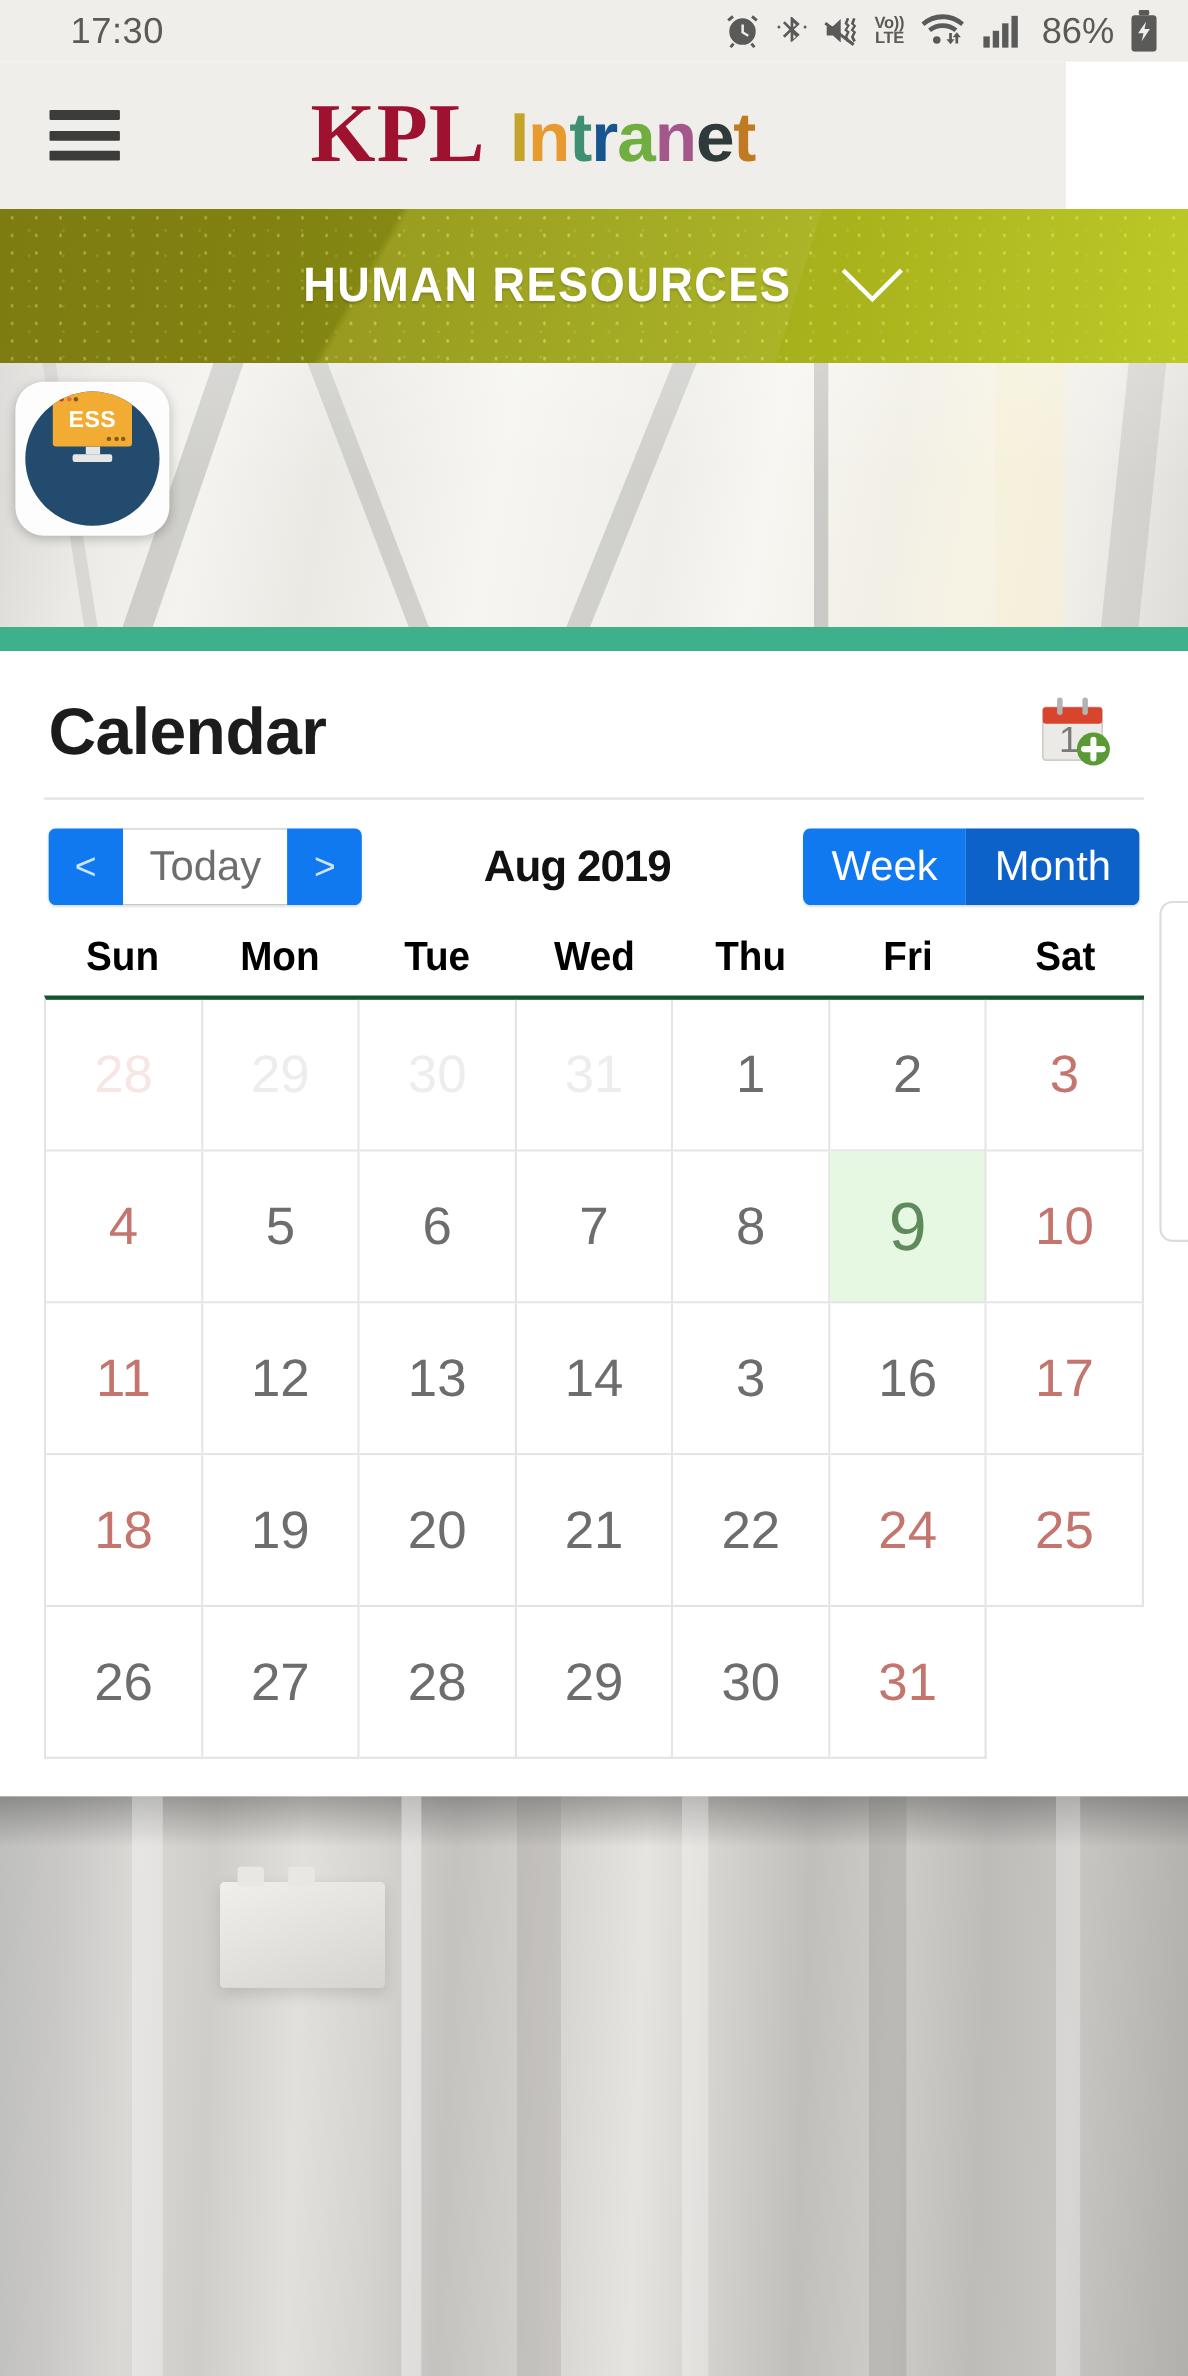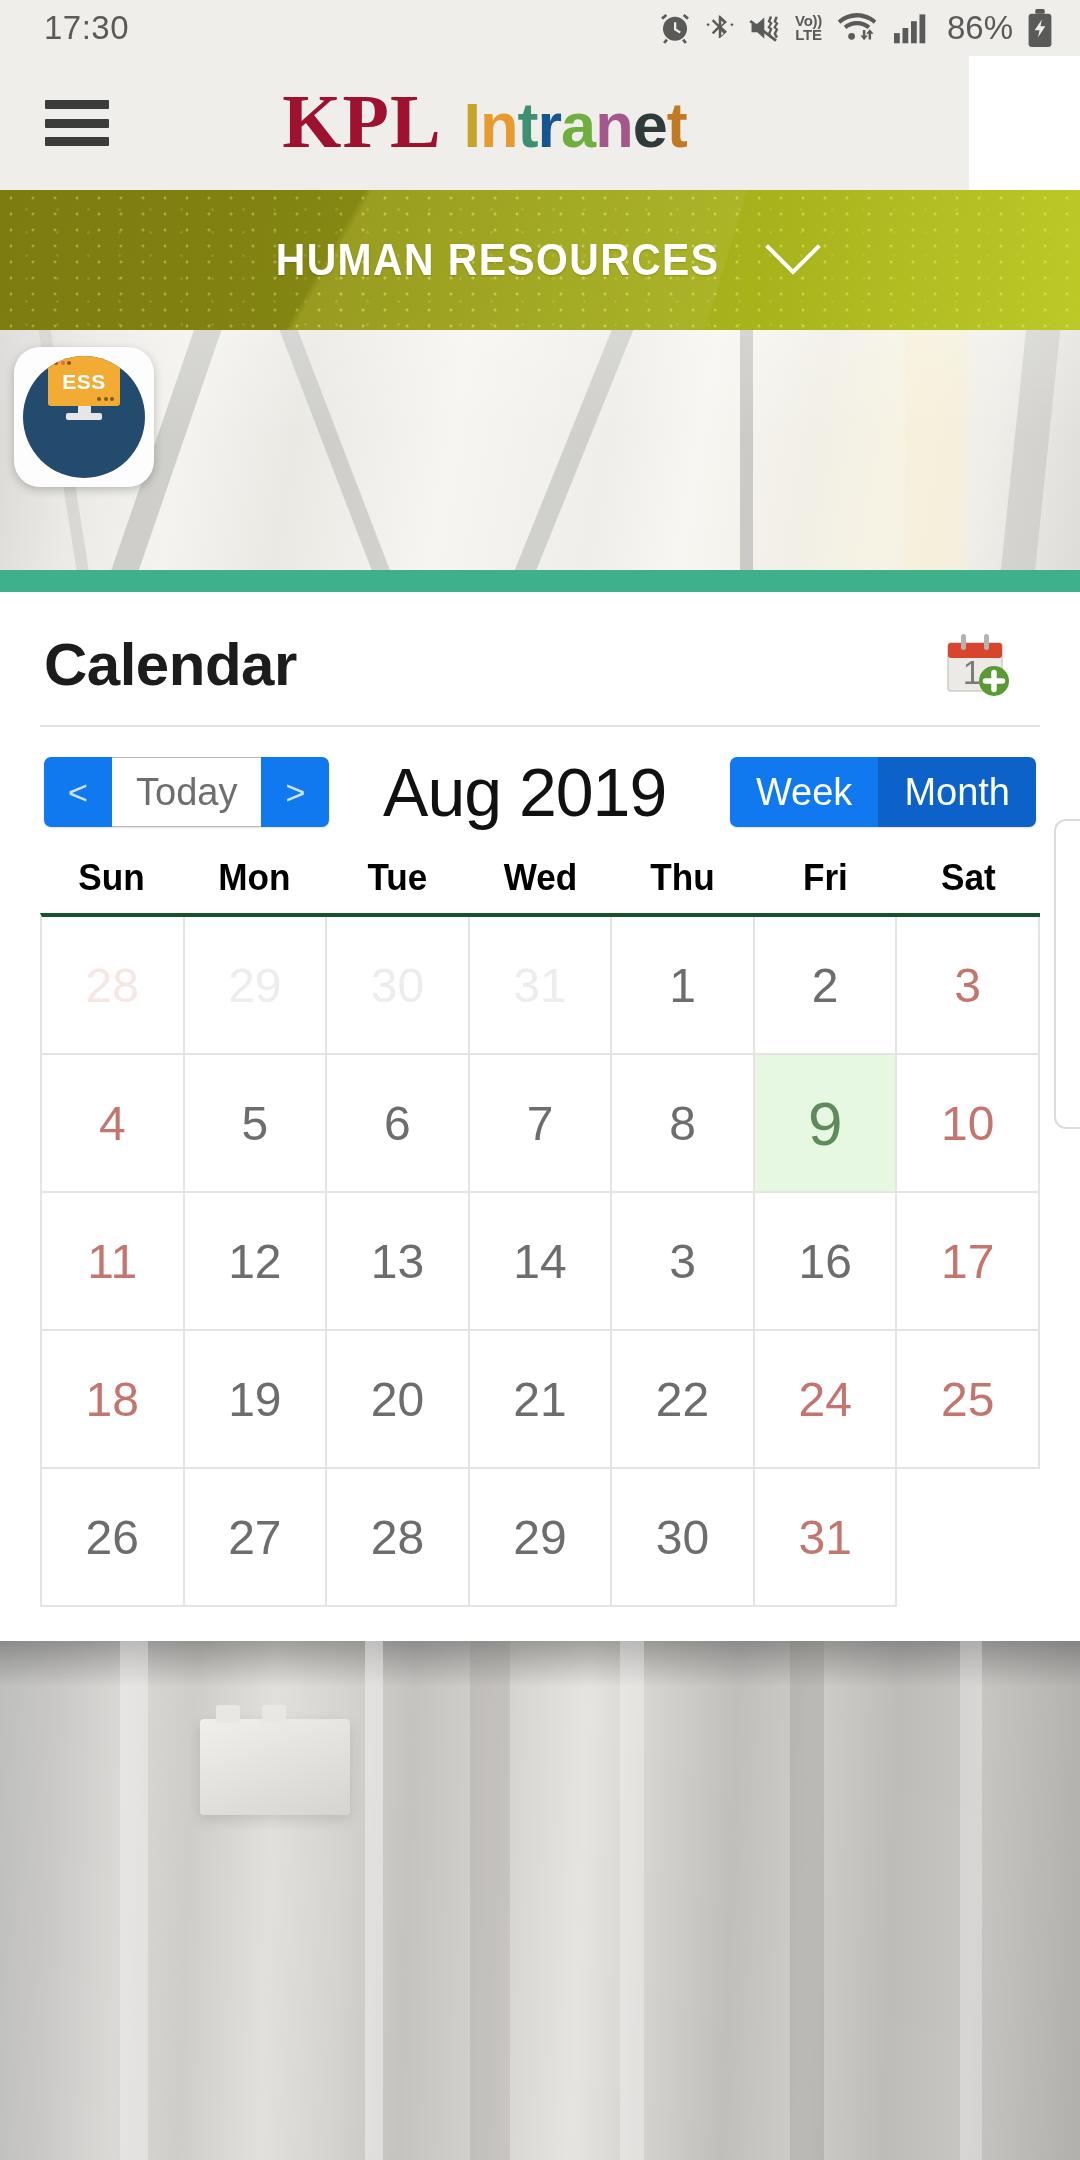--- a/index.html
+++ b/index.html
@@ -9,21 +9,21 @@
     background:#ffffff;
     overflow:hidden;
     position:relative;
   }
 
   
   .status-bar{
     height:56px; width:1080px;
     background:#efeeea;
     display:flex; align-items:center;
-    padding:0 26px 0 44px;
+    padding:0 26px 0 64px;
     position:relative;
   }
   .status-time{
     font-size:33px; color:#5a5a58; letter-spacing:.5px;
     font-family:"Liberation Sans", sans-serif;
   }
   .status-icons{
     margin-left:auto; display:flex; align-items:center; gap:13px;
   }
   .sicon{ display:block; }
@@ -177,21 +177,21 @@
   .btn-blue{
     background:#1179f0; color:#cfe3fb; font-size:34px;
     width:68px; height:70px; display:flex; align-items:center; justify-content:center;
   }
   .btn-today{
     background:#ffffff; color:#6e6e6e; font-size:38px;
     padding:0 24px; height:70px; display:flex; align-items:center; justify-content:center;
     border-top:1px solid #b9b9b9; border-bottom:1px solid #b9b9b9;
   }
   .cal-month-label{
-    flex:1; text-align:center; font-size:68px; font-weight:normal; color:#111111;
+    flex:1; text-align:center; font-size:40px; font-weight:bold; color:#111111;
     letter-spacing:-1px; margin-left:-10px;
   }
   .view-group{ display:flex; border-radius:7px; overflow:hidden; box-shadow:0 1px 2px rgba(0,0,0,.12); }
   .view-btn{
     height:70px; padding:0 26px; display:flex; align-items:center; justify-content:center;
     font-size:38px; color:#ffffff; cursor:pointer; border:none;
     font-family:"Liberation Sans", sans-serif;
   }
   .view-btn.active{ background:#0c62c9; }
   .view-btn.inactive{ background:#1179f0; }

